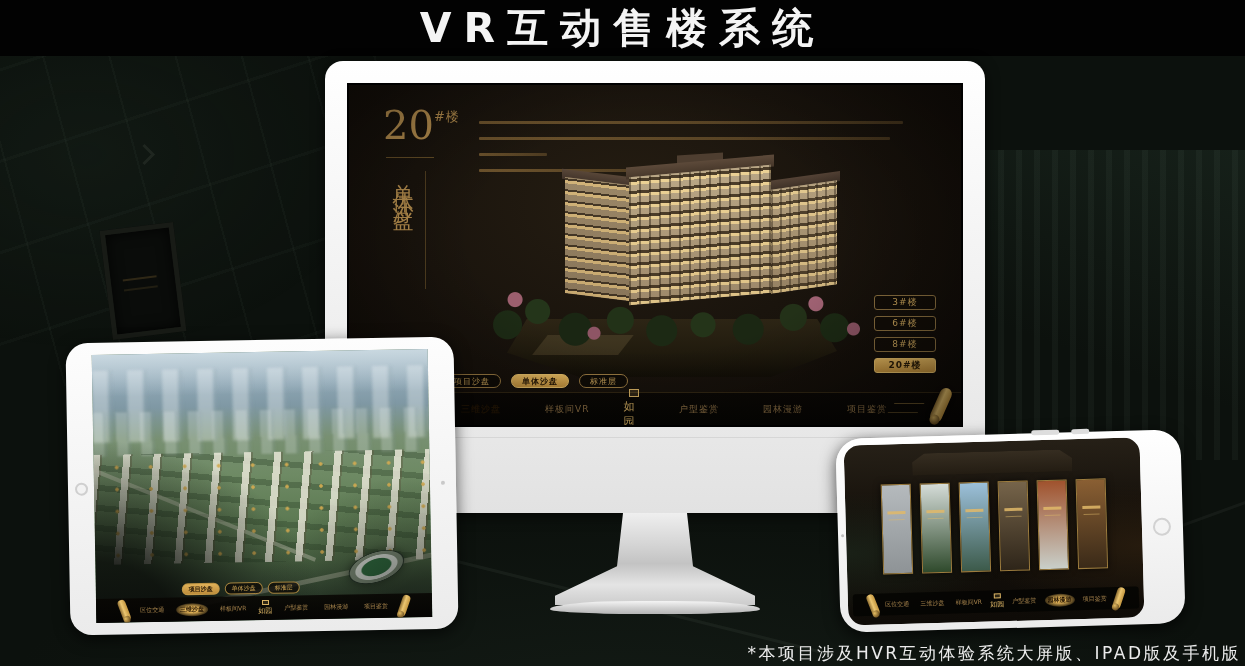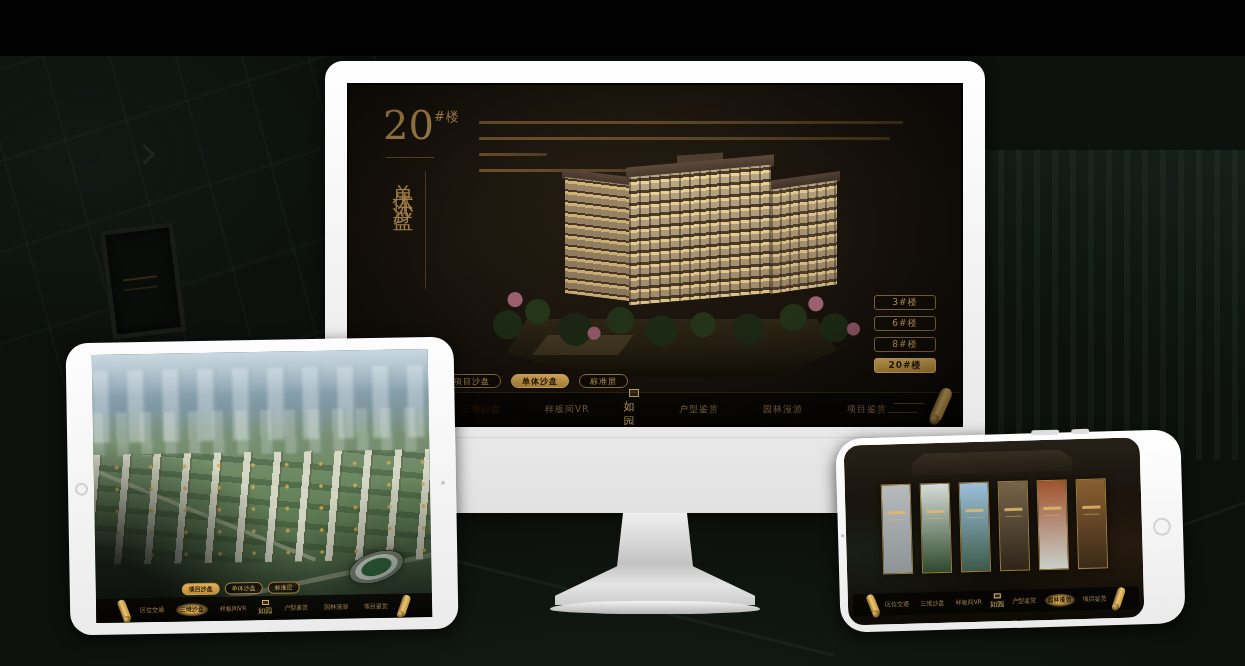--- a/index.html
+++ b/index.html
@@ -258,20 +258,23 @@
     <div class="bg-frame">
         <i></i>
       </div>
     <div class="bg-chevron"></div>
     <div class="bg-right"></div>
     <div class="bg-bottom"></div>
     <div class="bg-road1"></div>
     <div class="bg-road2"></div>
   </div>
 
+  <div class="title-bar">
+    <h1>VR互动售楼系统</h1>
+  </div>
 
   <div class="monitor">
     <div class="monitor-frame"></div>
     <div class="chin-line"></div>
     <div class="monitor-screen">
       <div class="app">
 
         <div class="h-number">
           <span>20</span><span class="h-suffix">#楼</span>
         </div>
@@ -398,14 +401,15 @@
         <div class="ph-item">户型鉴赏</div>
         <div class="ph-item active">园林漫游</div>
         <div class="ph-item">项目鉴赏</div>
         <div class="t-scroll r"></div>
       </div>
     </div>
     <div class="ph-home"></div>
     <div class="ph-cam"></div>
   </div>
 
+  <div class="footnote">*本项目涉及HVR互动体验系统大屏版、IPAD版及手机版</div>
 
 </div>
 
 </body></html>

